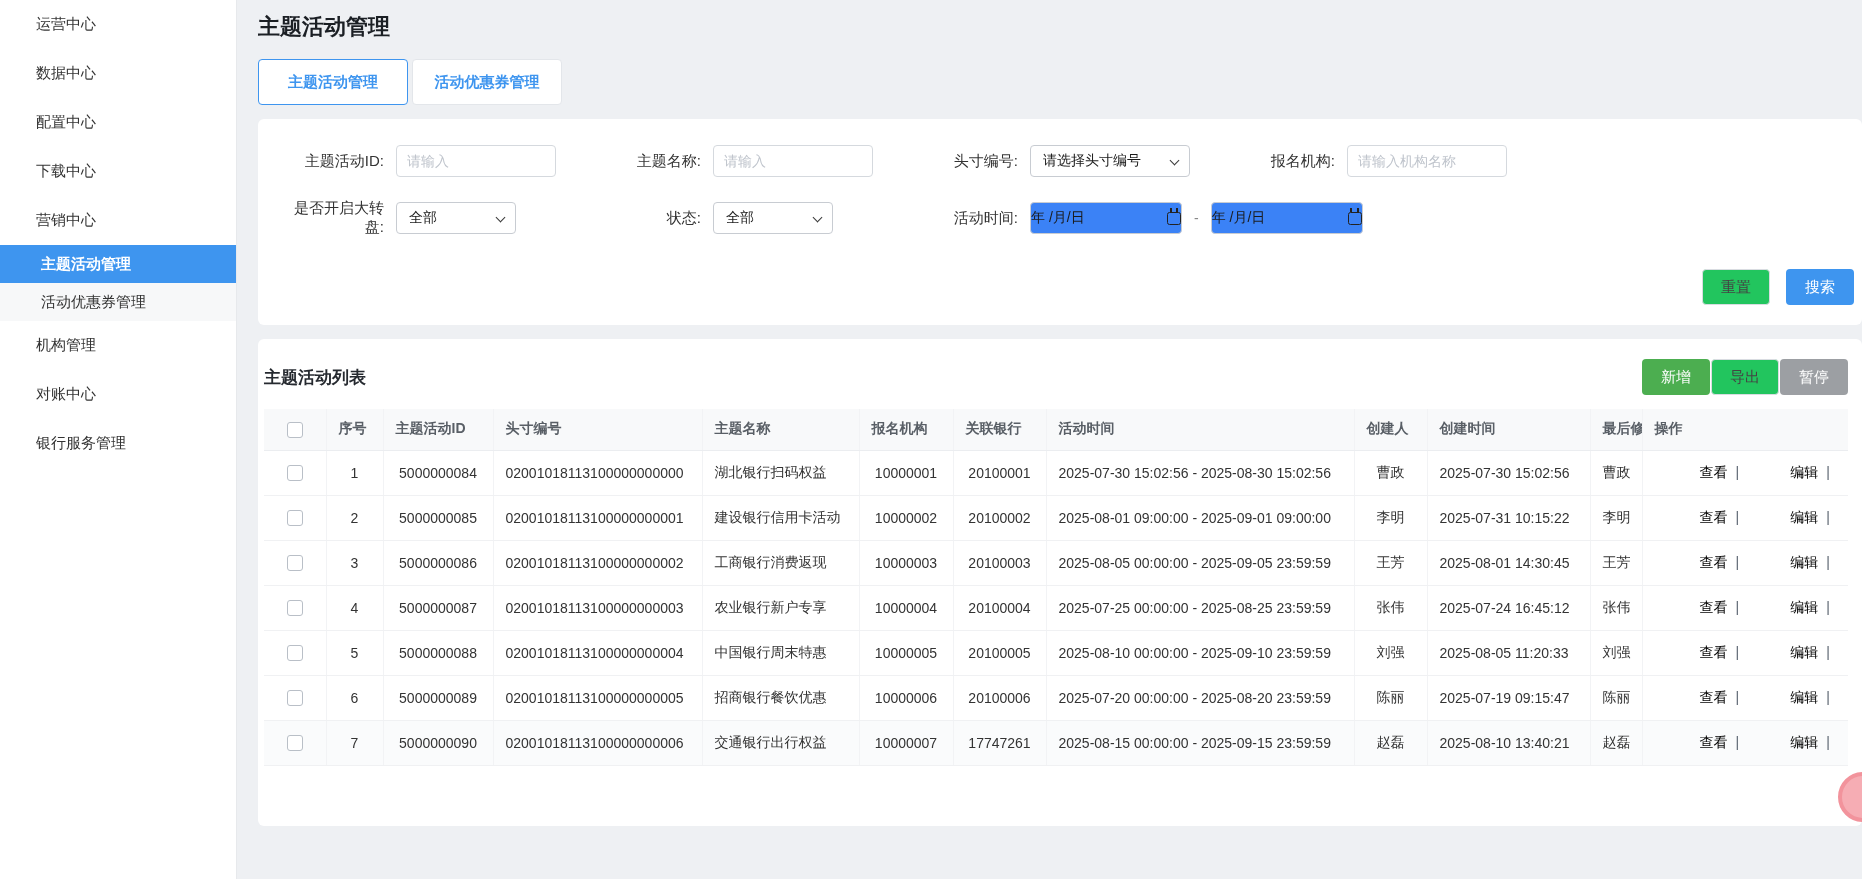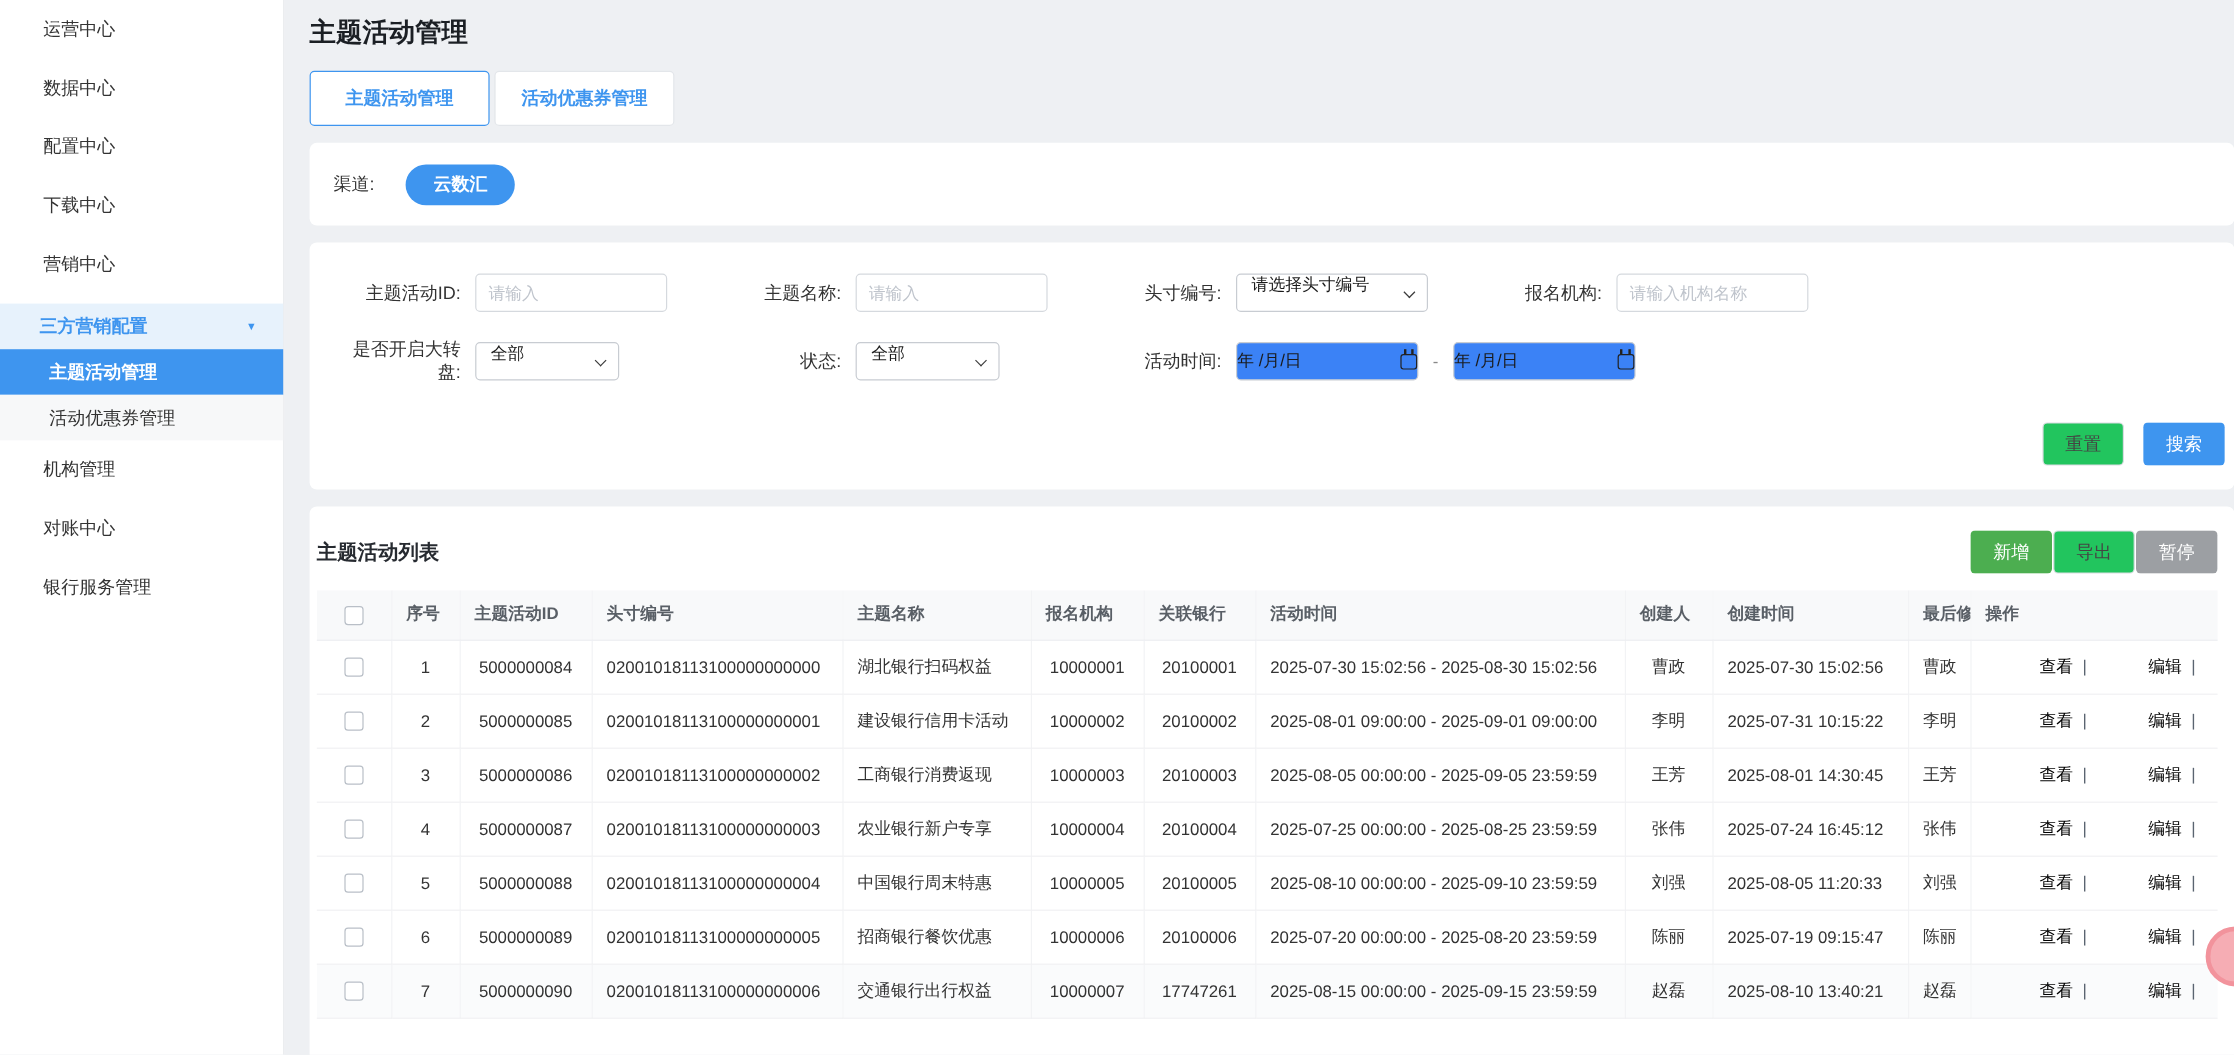--- a/index.html
+++ b/index.html
@@ -61,21 +61,21 @@
   .field.wide { width:auto; }
   .lbl { width:118px; text-align:right; padding-right:12px; font-size:15px; color:#333; flex:0 0 118px; }
   .inp {
     width:160px; height:32px; border:1px solid #d5d9de; border-radius:4px;
     padding:0 10px; font-size:14px; color:#222; outline:none;
     font-family:"Liberation Sans","DejaVu Sans",sans-serif;
   }
   .inp::placeholder { color:#bfc4cc; }
   .sel {
     position:relative; width:160px; height:32px; border:1px solid #c8ccd2; border-radius:4px;
-    background:#fff; display:flex; align-items:flex-start; padding:0 24px 0 12px;
+    background:#fff; display:flex; align-items:center; padding:0 24px 0 12px;
     font-size:14px; color:#1a1a1a; cursor:pointer; white-space:nowrap;
   }
   .sel-sm { width:120px; }
   .chev {
     position:absolute; right:11px; top:11px; width:7px; height:7px;
     border-right:1.7px solid #3a3a3a; border-bottom:1.7px solid #3a3a3a;
     transform:rotate(45deg);
   }
   .date {
     width:152px; height:32px; border:1px solid #c8ccd2; border-radius:4px; background:#3b82f6;
@@ -144,24 +144,20 @@
     <div class="side-item">
         <span>配置中心</span>
       </div>
     <div class="side-item">
         <span>下载中心</span>
       </div>
     <div class="side-item">
         <span>营销中心</span>
       </div>
 
-    <div class="side-group">
-      <span>三方营销配置</span>
-      <span class="arrow">▼</span>
-    </div>
     <div class="side-sub active">
         <span>主题活动管理</span>
       </div>
     <div class="side-sub">
         <span>活动优惠券管理</span>
       </div>
 
     <div class="side-item">
         <span>机构管理</span>
       </div>
@@ -174,24 +170,20 @@
   </aside>
 
   <main class="main">
     <div class="page-title">主题活动管理</div>
 
     <div class="tabs">
       <div class="tab active">主题活动管理</div>
       <div class="tab">活动优惠券管理</div>
     </div>
 
-    <section class="card channel-card">
-      <span class="channel-label">渠道:</span>
-      <span class="channel-pill">云数汇</span>
-    </section>
 
     <section class="card filter-card">
       <div class="f-row">
         <div class="field">
           <span class="lbl">主题活动ID:</span>
           <input class="inp" type="text" placeholder="请输入" style="">
         </div>
         <div class="field">
           <span class="lbl">主题名称:</span>
           <input class="inp" type="text" placeholder="请输入" style="">

